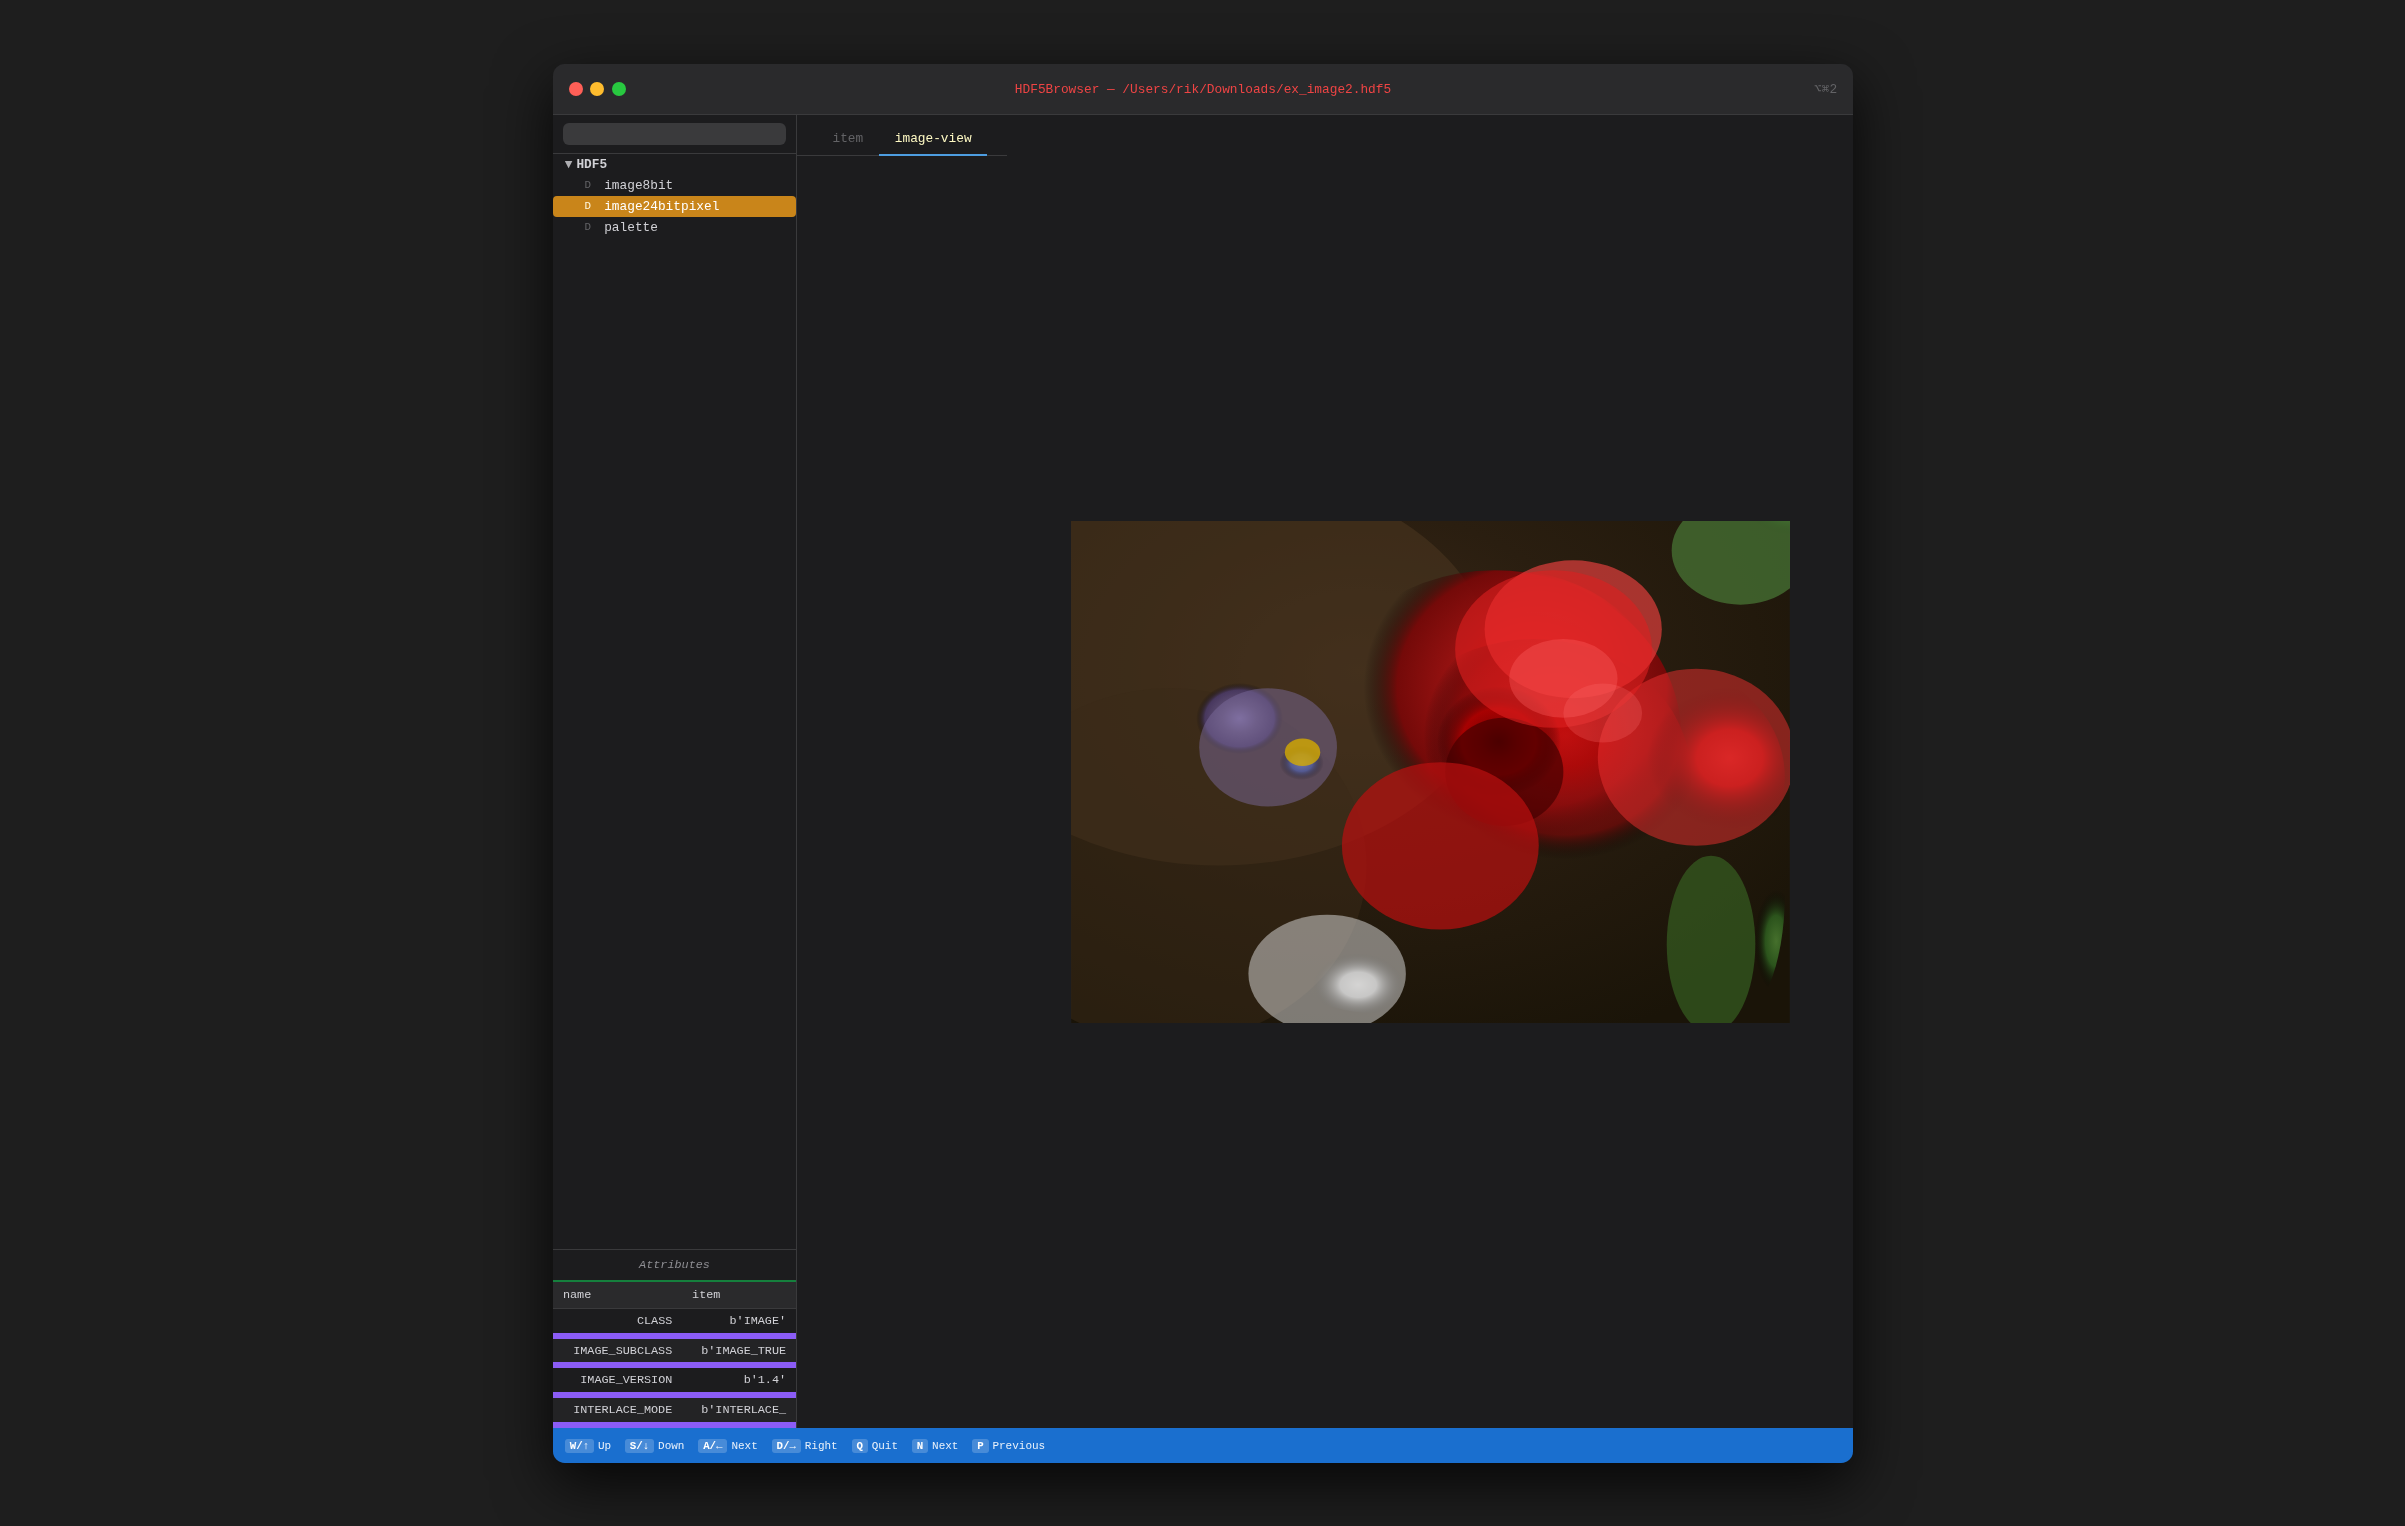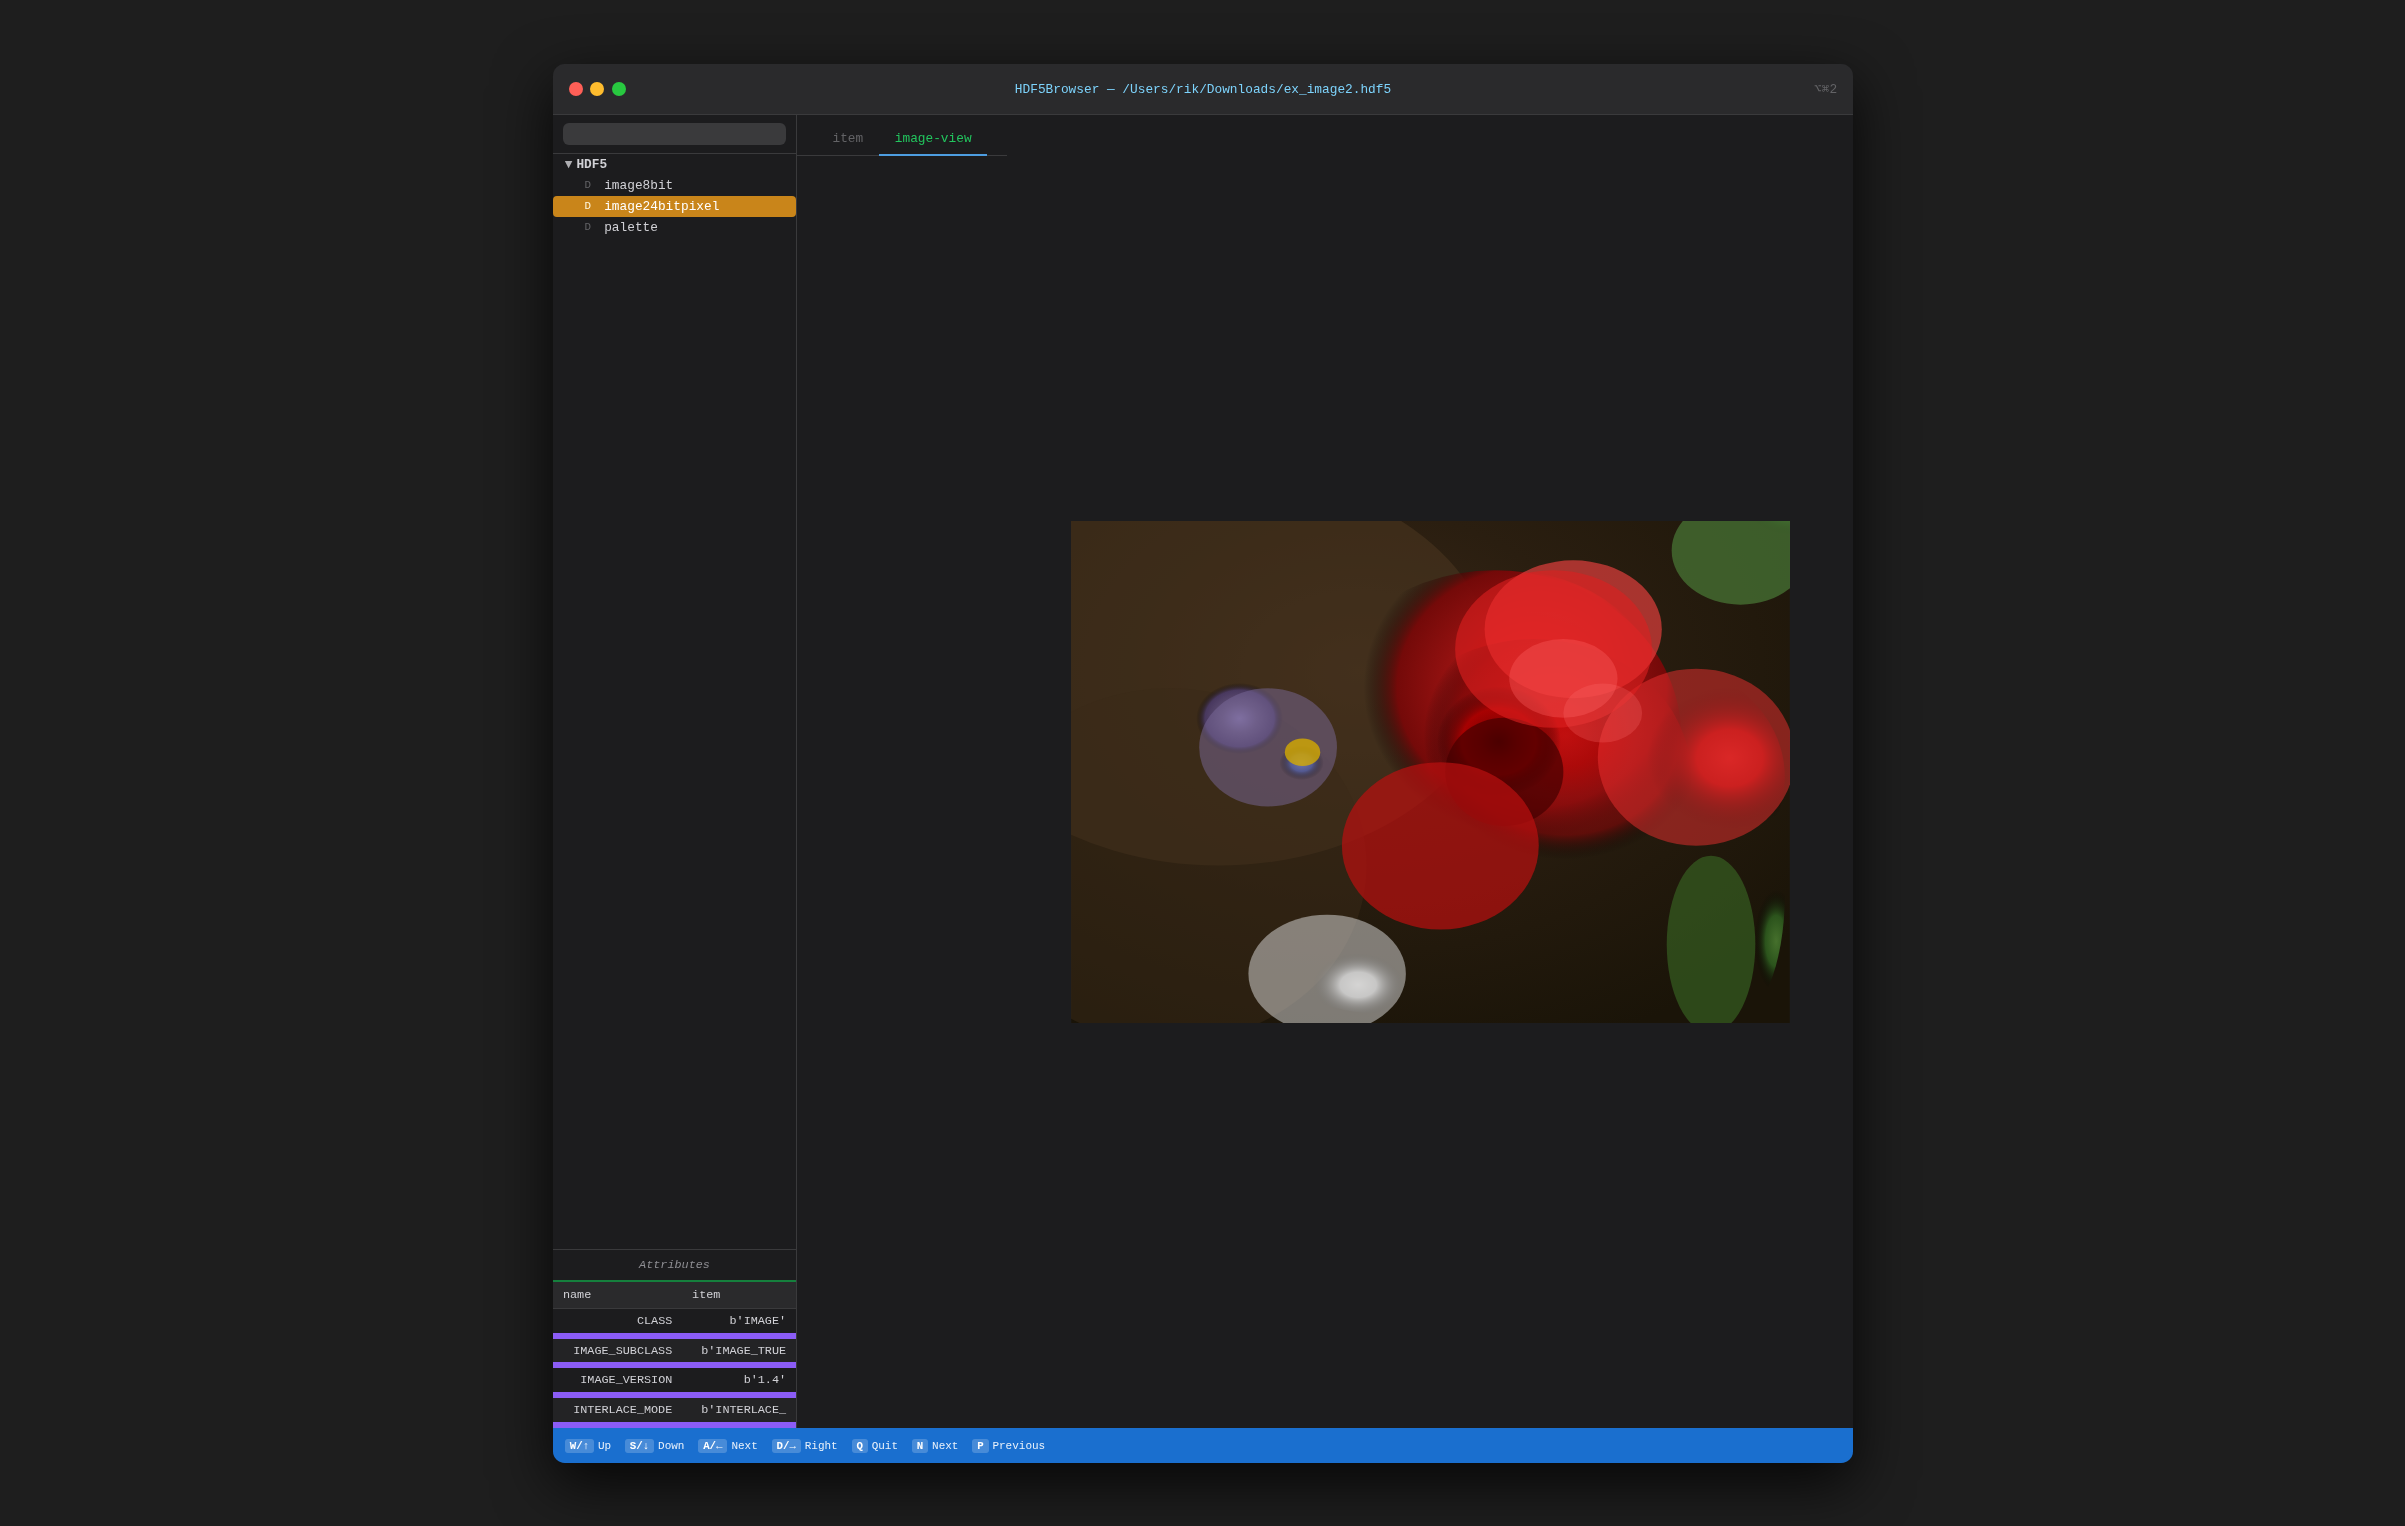--- a/index.html
+++ b/index.html
@@ -52,21 +52,21 @@
     }
 
     .traffic-light.close { background: #ff5f57; }
     .traffic-light.minimize { background: #febc2e; }
     .traffic-light.maximize { background: #28c840; }
 
     .title-bar-title {
       position: absolute;
       left: 50%;
       transform: translateX(-50%);
-      color: #7dd3fc;
+      color: #ef4444;
       font-size: 12.8px;
     }
 
     .title-bar-shortcut {
       margin-left: auto;
       color: #636366;
       font-size: 12.8px;
     }
 
     
@@ -209,21 +209,21 @@
     .tab {
       padding: 7.9px 15.8px;
       font-size: 12.8px;
       cursor: pointer;
       color: #636366;
       border-bottom: 2px solid transparent;
       margin-bottom: -1px;
     }
 
     .tab.active {
-      color: #22c55e;
+      color: #fef9c3;
       border-bottom: 2px solid #4d9de0;
       text-align: right;
     }
 
     
     .image-view-area {
       flex: 1;
       display: flex;
       align-items: center;
       justify-content: center;

